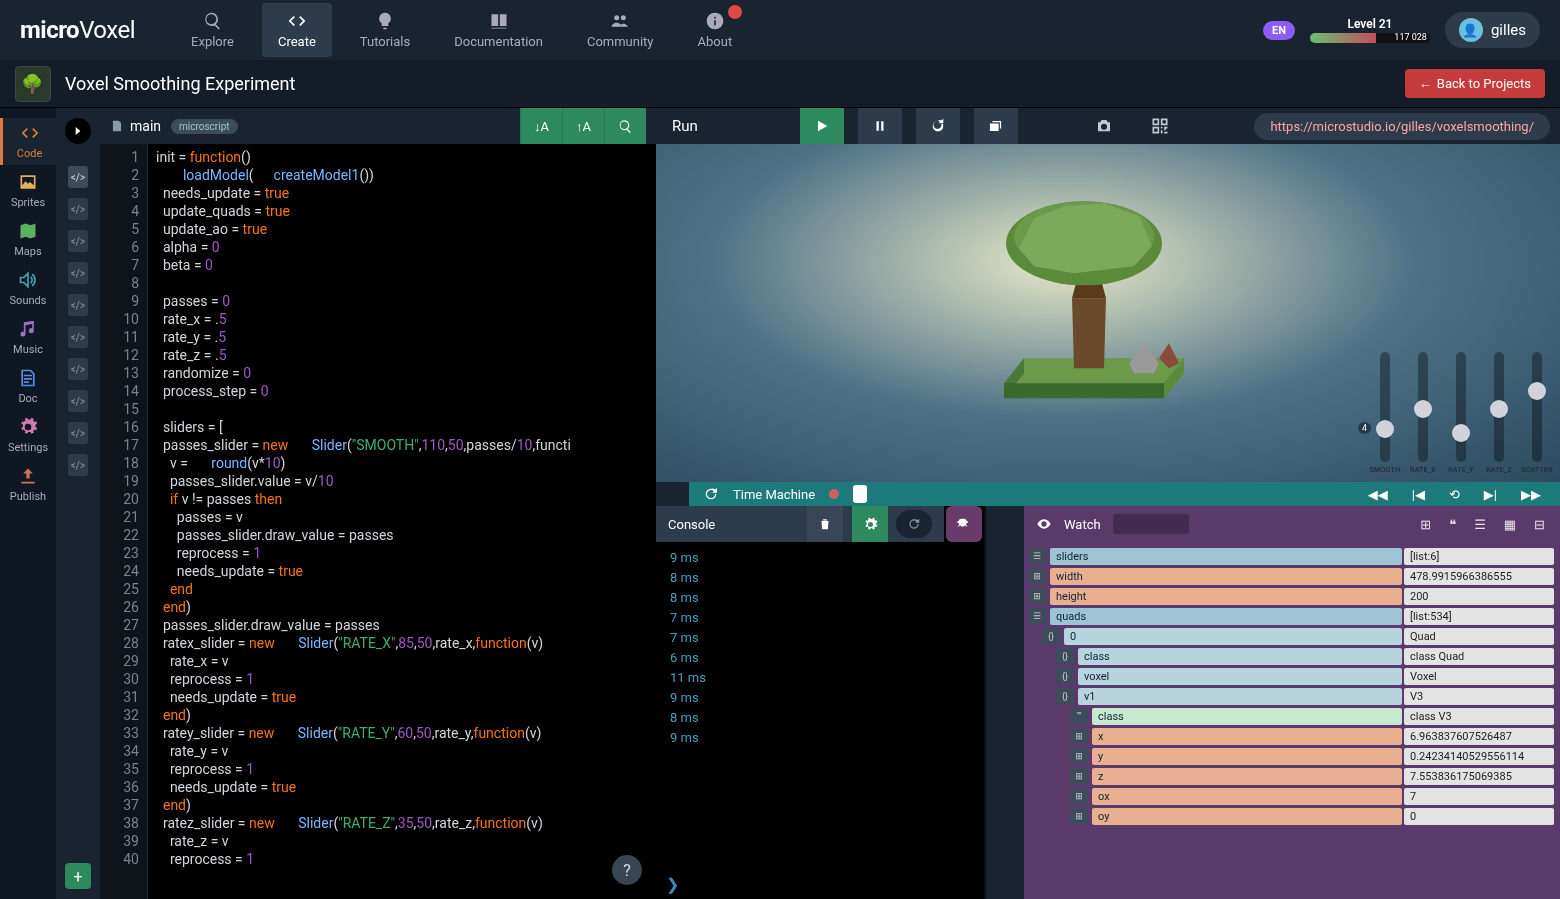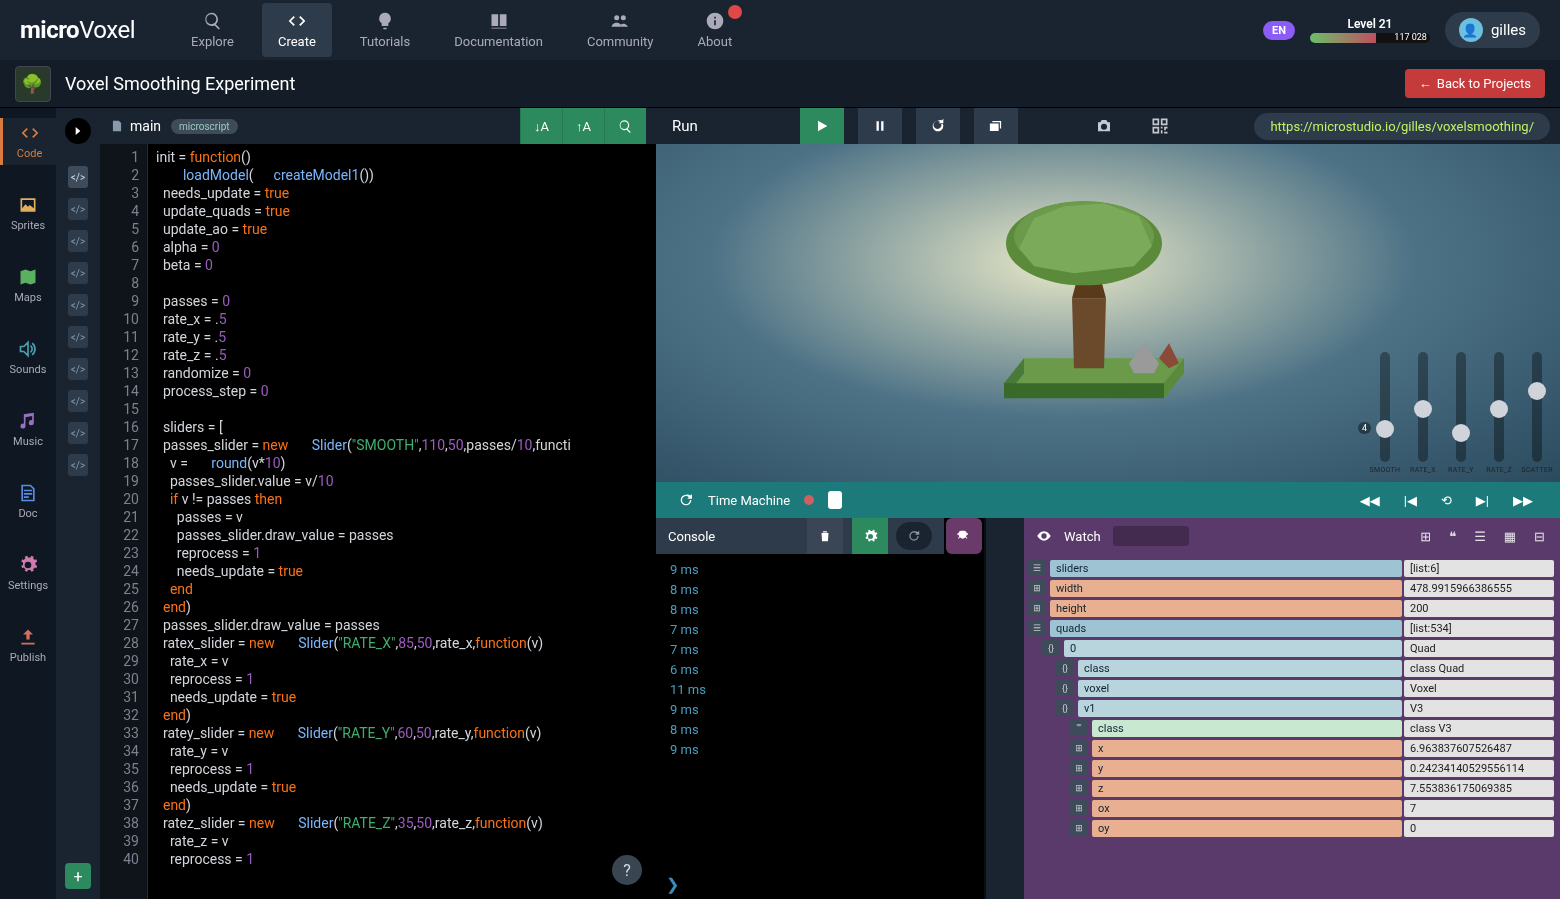--- a/index.html
+++ b/index.html
@@ -18,21 +18,21 @@
 .level-box .bar { width:120px; height:10px; background:#111; border-radius:5px; position:relative; overflow:hidden; margin-top:2px;}
 .level-box .bar .fill { position:absolute; left:0; top:0; height:100%; width:55%; background:linear-gradient(to right,#6bbf6b,#c04f5f); }
 .level-box .bar .num { position:absolute; right:3px; top:-1px; font-size:9px; color:#fff; }
 .user-pill { background:#2e3b4a; padding:6px 14px; border-radius:18px; display:flex; align-items:center; gap:8px; color:#fff; font-size:15px;}
 .user-pill .avatar { width:24px; height:24px; border-radius:12px; background:#6bbfdf; display:flex; align-items:center; justify-content:center; font-size:13px;}
 .projectbar { height:48px; background:#141c28; display:flex; align-items:center; padding:0 15px; border-bottom:1px solid #000;}
 .projectbar .picon { width:36px;height:36px;background:#2a3a2a;border-radius:4px;display:flex;align-items:center;justify-content:center;font-size:18px; border:1px solid #445;}
 .projectbar .ptitle { margin-left:14px; font-size:18px; color:#fff; }
 .back-btn { margin-left:auto; background:#c53a3a; color:#fff; padding:7px 14px; border-radius:4px; font-size:13px; display:flex; align-items:center; gap:5px; cursor:pointer;}
 .main { display:flex; height:calc(100% - 108px); }
-.sidebar { width:56px; background:#0f1722; display:flex; flex-direction:column; align-items:center; padding-top:10px; gap:25px;}
+.sidebar { width:56px; background:#0f1722; display:flex; flex-direction:column; align-items:center; padding-top:10px; gap:2px;}
 .sidebar-item { display:flex; flex-direction:column; align-items:center; gap:4px; color:#aab; font-size:11px; cursor:pointer; width:100%; padding:5px 0;}
 .sidebar-item.active { background:#1a2430; color:#d97b3e; border-left:3px solid #d97b3e; }
 .sidebar-item svg { width:20px; height:20px; }
 .editor-area { width:600px; display:flex; background:#0a0d12;}
 .file-col { width:44px; background:#1a2430; display:flex; flex-direction:column; align-items:center; padding-top:10px; gap:12px;}
 .file-col .expand { width:26px;height:26px;border-radius:13px;background:#000;color:#fff;display:flex;align-items:center;justify-content:center;cursor:pointer;}
 .file-col .fitem { width:20px;height:22px;background:#2e3b4a;border-radius:3px;cursor:pointer; display:flex;align-items:center;justify-content:center;font-size:10px;color:#89a;}
 .file-col .fitem.active { background:#3e4b5a; color:#cde;}
 .file-col .spacer { flex:1; }
 .file-col .add-file { width:26px;height:26px;border-radius:4px;background:#2d8a5e;color:#fff;display:flex;align-items:center;justify-content:center;cursor:pointer;font-size:16px; margin-bottom:10px;}
@@ -50,29 +50,29 @@
 .num { color:#9c5bbf; }
 .str { color:#3eaf6f; }
 .help-btn { position:absolute; right:14px; bottom:14px; width:30px;height:30px;border-radius:15px;background:#3a4552;color:#cde;display:flex;align-items:center;justify-content:center;font-size:16px;cursor:pointer;}
 .right-area { flex:1; display:flex; flex-direction:column; background:#1a2430;}
 .run-bar { height:36px; background:#1a2430; display:flex; align-items:center; padding:0 10px; gap:12px;}
 .run-bar .run-label { color:#fff; font-size:15px; margin-right:90px; margin-left:6px;}
 .run-bar .rbtn { width:44px;height:36px;display:flex;align-items:center;justify-content:center;color:#fff;cursor:pointer;}
 .run-bar .rbtn.play { background:#2d8a5e; }
 .run-bar .rbtn.gray { background:#2e3b4a; margin-left:2px;}
 .run-bar .rspacer { width:40px; }
-.run-bar .url { background:#2e3b4a; color:#bef264; padding:6px 16px; border-radius:14px; font-size:13px;}
+.run-bar .url { background:#2e3b4a; color:#fca5a5; padding:6px 16px; border-radius:14px; font-size:13px;}
 .preview { height:338px; background:radial-gradient(ellipse at 45% 35%,#e8e8c8 0%,#4d7286 50%,#2b4a5e 100%); position:relative;}
 .tree-scene { position:absolute; left:50%; top:50%; transform:translate(-60%,-55%);}
 .sliders-overlay { position:absolute; right:10px; bottom:8px; display:flex; gap:12px;}
 .vslider { width:26px; display:flex; flex-direction:column; align-items:center; gap:4px;}
 .vslider .track { width:10px; height:110px; background:rgba(0,0,0,0.35); border-radius:5px; position:relative;}
 .vslider .thumb { position:absolute; left:-4px; width:18px; height:18px; border-radius:9px; background:#d0d4da;}
 .vslider .lab { font-size:7px; color:#222; letter-spacing:0.3px;}
-.tm-bar { height:36px; background:#1c7a7a; display:flex; align-items:center; padding:0 22px; gap:14px; color:#fff;}
+.tm-bar { height:24px; background:#1c7a7a; display:flex; align-items:center; padding:0 14px; gap:14px; color:#fff;margin-left:33px;}
 .tm-bar .rec { width:10px;height:10px;border-radius:5px;background:#d06060;}
 .tm-bar .scrub { width:14px;height:18px;border-radius:3px;background:#fff;}
 .tm-bar .tmspacer { flex:1; }
 .tm-bar .tmbtn { cursor:pointer; padding:0 5px;}
 .bottom-split { flex:1; display:flex; overflow:hidden;}
 .console-panel { width:330px; display:flex; flex-direction:column; background:#000000; border-right:2px solid #0a0d12;}
 .console-head { height:36px; background:#2e3b4a; display:flex; align-items:center; padding:0 12px; gap:8px; color:#fff;}
 .console-head .chspacer { flex:1; }
 .console-head .cbtn { width:36px;height:36px;display:flex;align-items:center;justify-content:center;background:#3a4555; cursor:pointer; margin-left:1px;}
 .console-head .cbtn.green { background:#2d8a5e; }

